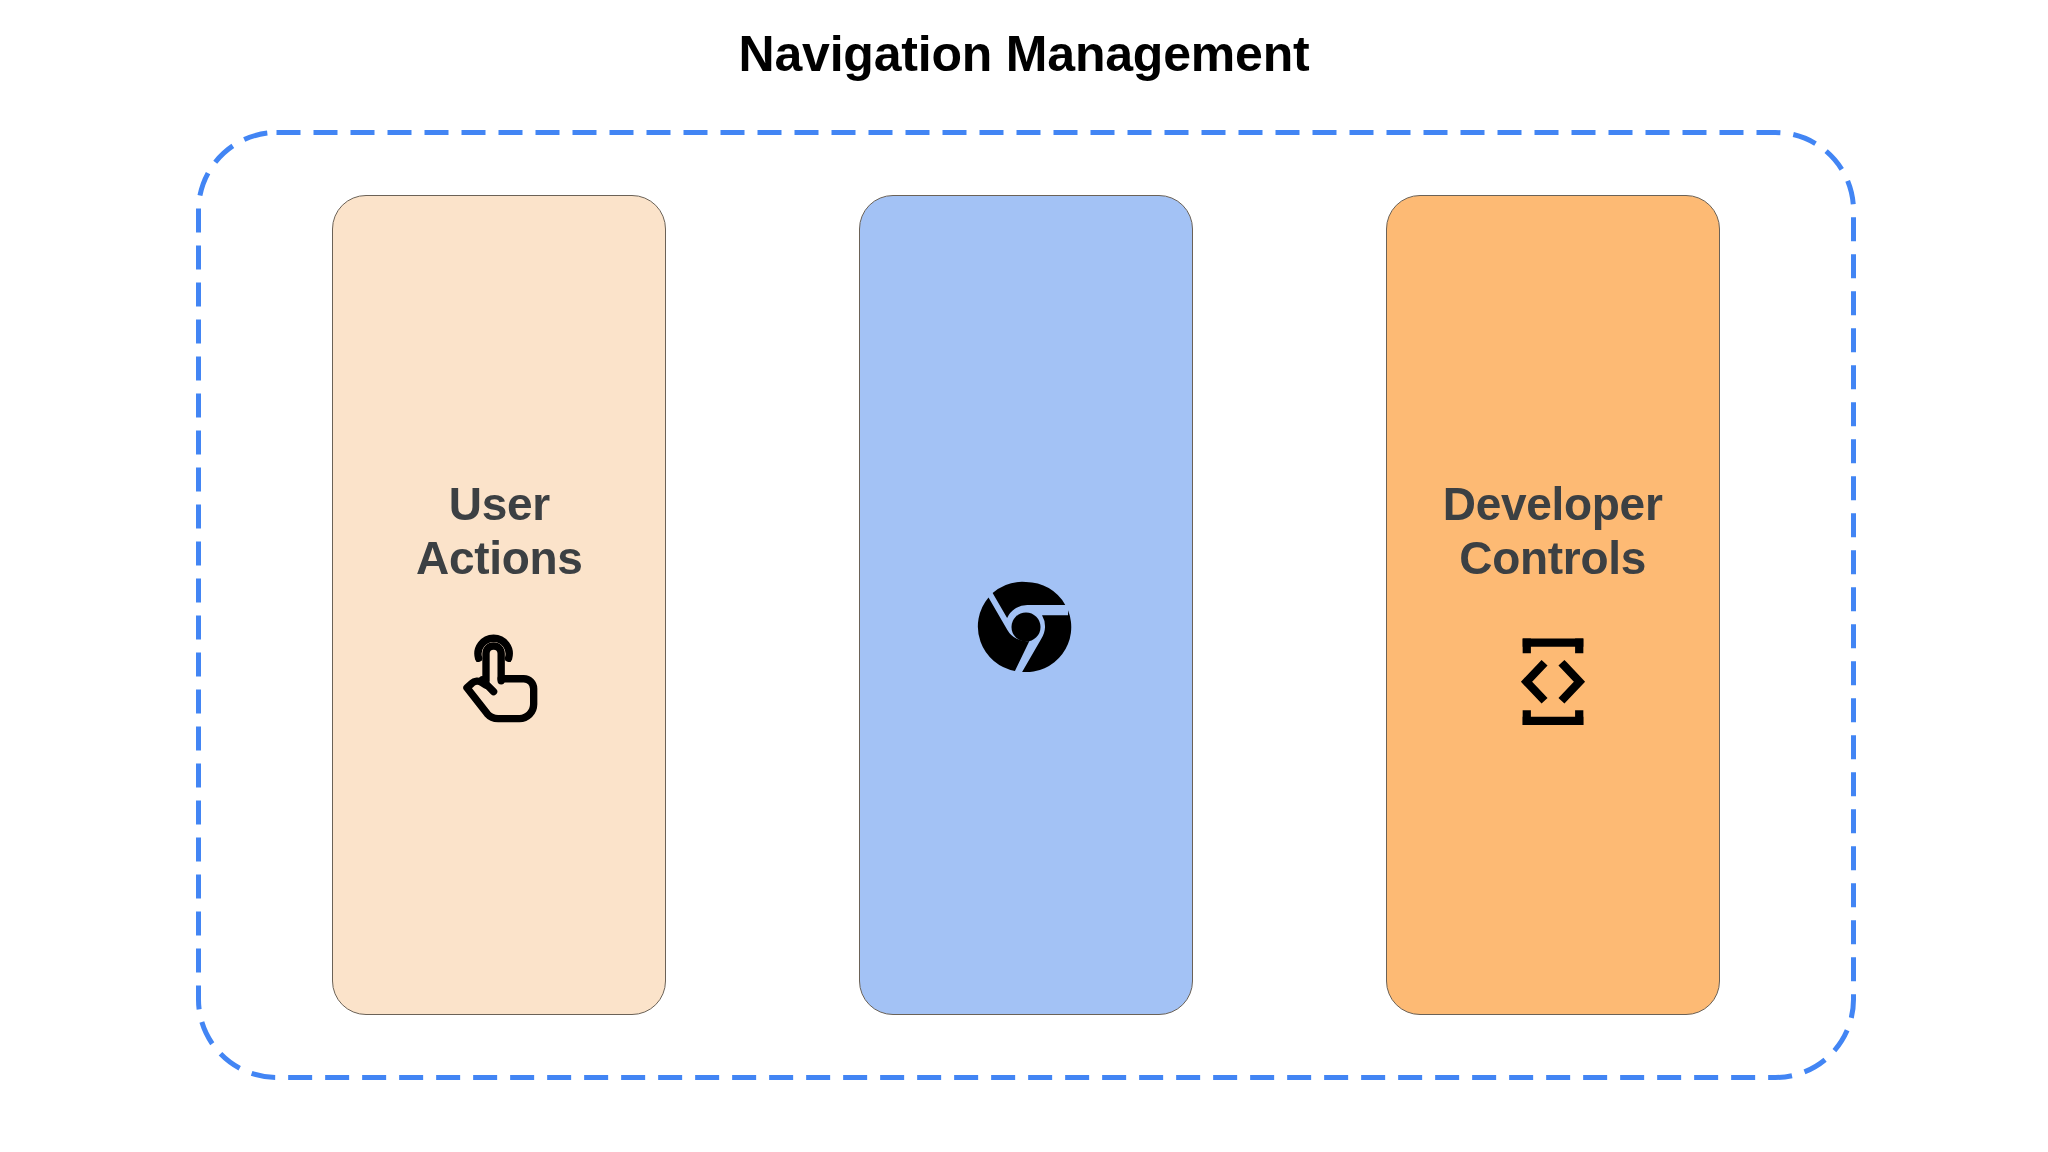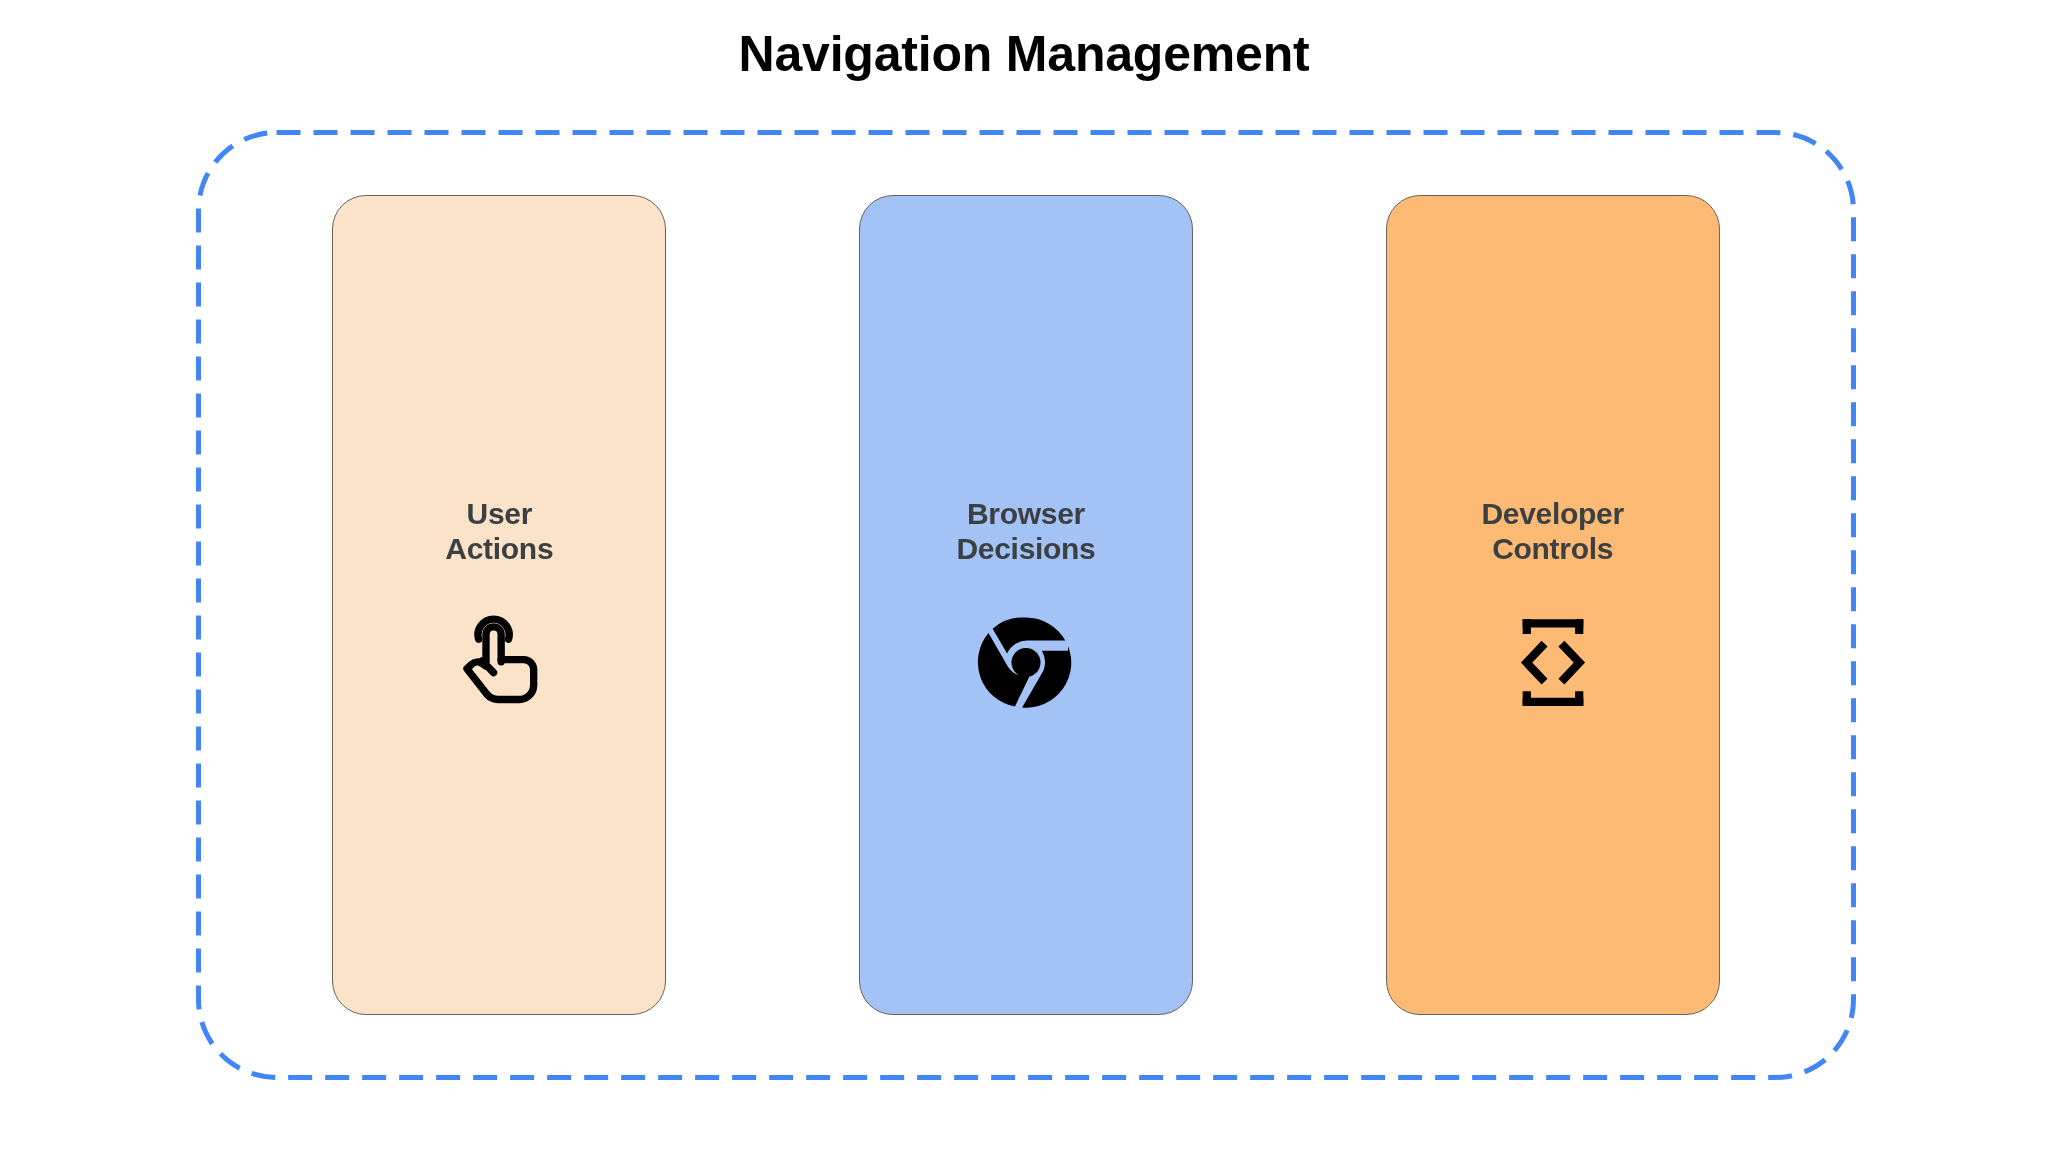--- a/index.html
+++ b/index.html
@@ -93,21 +93,21 @@
     top: 50%;
     left: 0;
     width: 100%;
     transform: translateY(-50%);
     display: flex;
     flex-direction: column;
     align-items: center;
   }
 
   .card-title {
-    font-size: 30px;
+    font-size: 46px;
     font-weight: bold;
     color: #3c4043;
     text-align: center;
     line-height: 1.18;
     letter-spacing: -0.3px;
     white-space: pre-line;
     margin: 0;
   }
 
   .card-icon {
@@ -151,22 +151,20 @@
             <path d="M12.5 11.3h5.2a2.3 2.3 0 0 1 2.3 2.3v3.6a3.3 3.3 0 0 1-3.3 3.3h-4.9
                      c-1 0-1.9-.4-2.5-1.1L4.6 13.4l1.1-1a1.9 1.9 0 0 1 2.4-.2l.9.6" stroke="#000" stroke-width="1.7" stroke-linejoin="round" stroke-linecap="round" fill="none"></path>
             <path d="M10.75 14.3 8.1 11.6" stroke="#000" stroke-width="1.7" stroke-linecap="round"></path>
           </svg>
         </div>
       </div>
     </div>
 
     <div class="card" style="background:#a3c2f5;">
       <div class="card-inner">
-        <div class="card-title">Browser
-Decisions</div>
         <div class="card-icon">
           <svg viewBox="0 0 24 24">
             <path fill="#000" d="M12 1.6a10.4 10.4 0 0 1 9.06 5.3H12.3a5.1 5.1 0 0 0-4.66 3.02
                      L4.3 4.17A10.37 10.37 0 0 1 12 1.6z"></path>
             <path fill="#000" d="M3.35 5.18 7.7 12.7a5.1 5.1 0 0 0 5.08 2.53l-3.33 6.9
                      A10.4 10.4 0 0 1 3.35 5.18z"></path>
             <path fill="#000" d="M21.7 8.15A10.4 10.4 0 0 1 11.1 22.37l4.37-7.57
                      a5.1 5.1 0 0 0 .23-5.5l.02-.03h5.98z"></path>
             <circle fill="#000" cx="12" cy="12" r="3.35"></circle>
           </svg>

